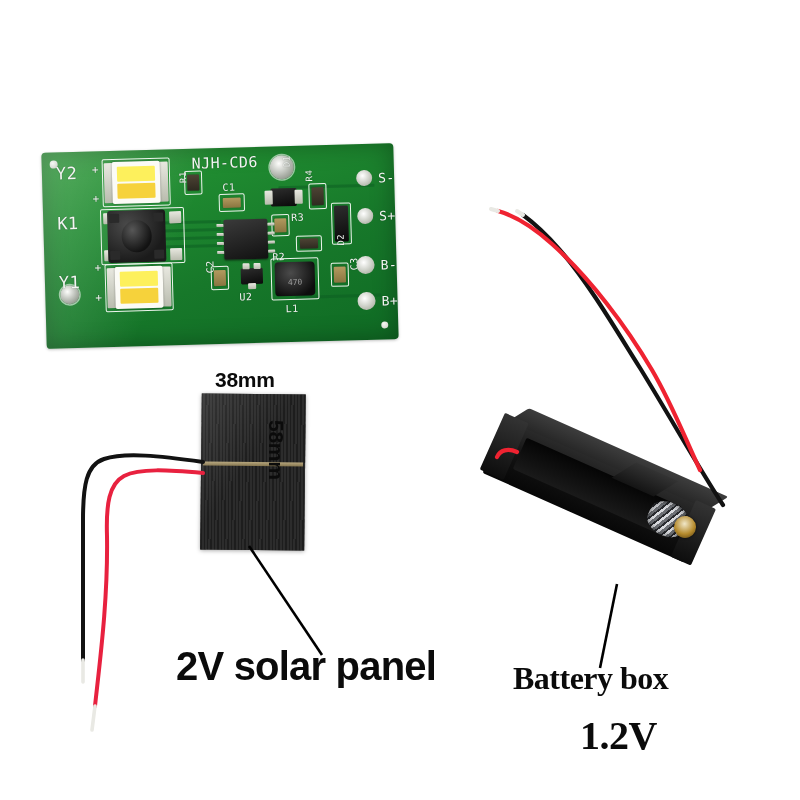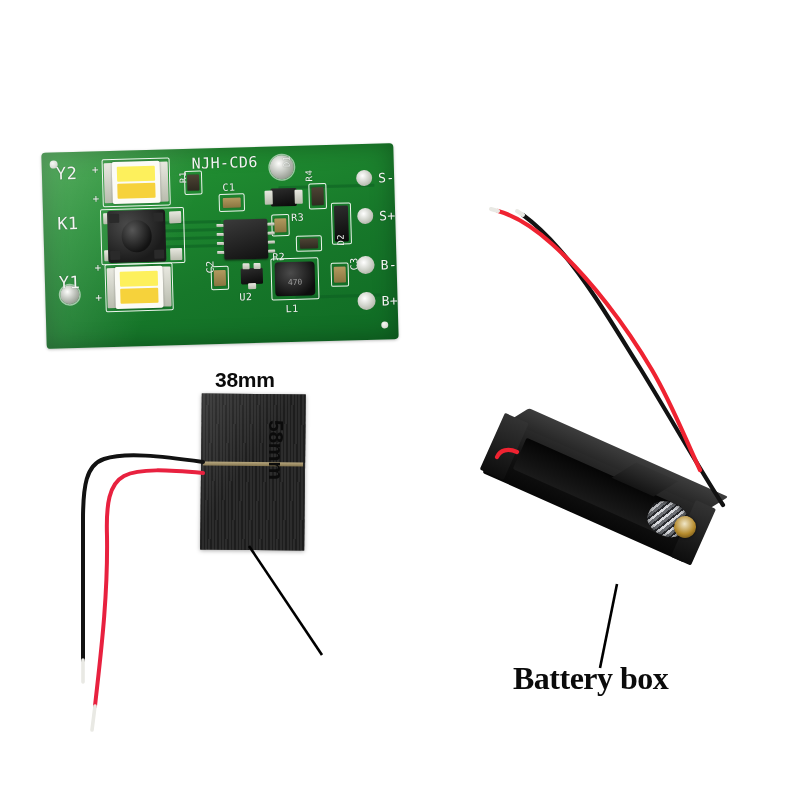--- a/index.html
+++ b/index.html
@@ -244,15 +244,17 @@
 
     <path d="M203 473 C 168 470, 140 468, 124 476 C 109 484, 106 504, 107 536 C 108 600, 100 660, 95 706" stroke="#e8213f" stroke-width="4" fill="none" stroke-linecap="round"></path>
     <path d="M95 706 L 92 730" stroke="#e9e9e4" stroke-width="3.6" fill="none" stroke-linecap="round"></path>
 
     <line x1="249" y1="546" x2="322" y2="655" stroke="#000" stroke-width="2.6"></line>
     <line x1="617" y1="584" x2="600" y2="668" stroke="#000" stroke-width="2.6"></line>
   </svg>
 
   <div class="lbl" id="lbl-38">38mm</div>
   <div class="lbl" id="lbl-58">58mm</div>
+  <div class="lbl" id="lbl-solar">2V solar panel</div>
   <div class="lbl" id="lbl-batt">Battery box</div>
+  <div class="lbl" id="lbl-batt2">1.2V</div>
 
 </div>
 
 </body></html>

